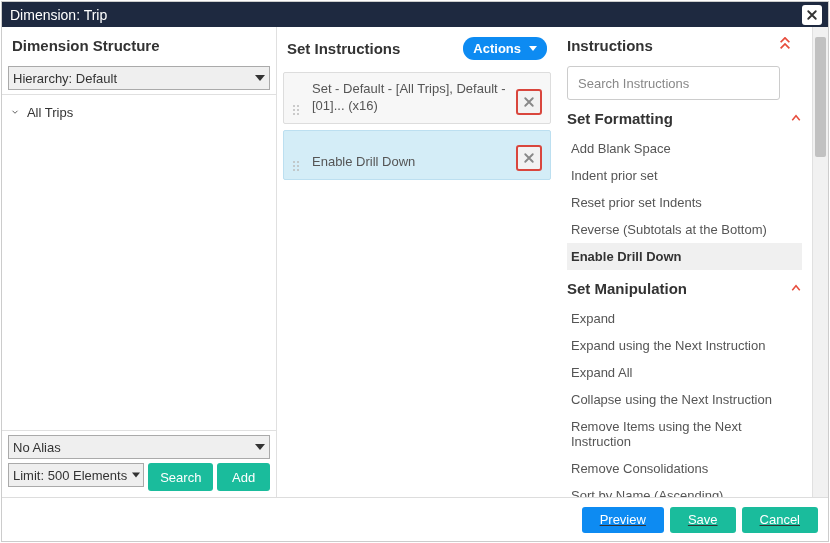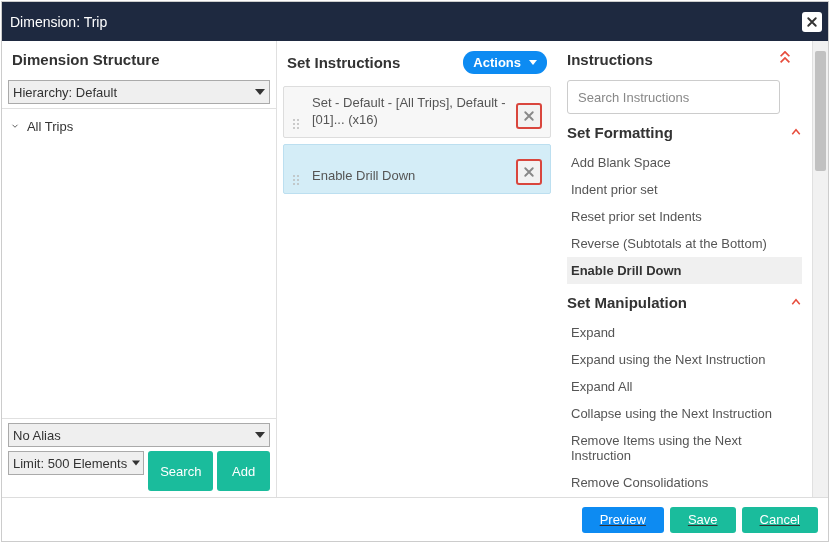--- a/index.html
+++ b/index.html
@@ -1,19 +1,19 @@
 <!DOCTYPE html>
 <html><head>
 <meta charset="utf-8">
 <style>
   * { box-sizing: border-box; margin: 0; padding: 0; }
   html, body { width: 830px; height: 543px; font-family: 'Segoe UI', Arial, sans-serif; font-size: 13px; color: #333; overflow: hidden; background: #fff; }
   .modal { width: 828px; height: 541px; margin: 1px; border: 1px solid #ccc; display: flex; flex-direction: column; position: relative; }
   
-  .titlebar { height: 39px; background: #1e2940; color: #fff; display: flex; align-items: center; padding: 0 6px 0 8px; font-size: 14px; }
+  .titlebar { height: 25px; background: #1e2940; color: #fff; display: flex; align-items: center; padding: 0 6px 0 8px; font-size: 14px; }
   .titlebar .title { flex: 1; }
   .titlebar .close-btn { width: 20px; height: 20px; background: #fff; border-radius: 3px; display: flex; align-items: center; justify-content: center; cursor: pointer; }
   .titlebar .close-btn svg { width: 12px; height: 12px; }
 
   
   .body { flex: 1; display: flex; overflow: hidden; }
   .scrollbar { width: 15px; background: #f1f1f1; position: relative; }
   .scrollbar .thumb { position: absolute; left: 2px; right: 2px; top: 10px; height: 120px; background: #c1c1c1; border-radius: 2px; }
 
   
@@ -32,21 +32,21 @@
   .tree { flex: 1; border-top: 1px solid #e0e0e0; padding: 6px 8px; font-size: 13px; }
   .tree-item { padding: 4px 0; }
   .left-bottom { padding: 4px 6px 6px 6px; border-top: 1px solid #e0e0e0; }
   .btn-row { display: flex; gap: 4px; margin-top: 4px; }
   .limit-sel { border: 1px solid #aaa; background: #efefef; height: 24px; font-size: 13px; padding: 0 16px 0 4px; display: inline-flex; align-items: center; position: relative; }
   .limit-sel::after { content: ""; position: absolute; right: 3px; top: 50%; transform: translateY(-50%); border-left: 4px solid transparent; border-right: 4px solid transparent; border-top: 5px solid #333; }
 
   .btn { border: none; border-radius: 3px; height: 26px; padding: 0 18px; color: #fff; font-size: 13px; cursor: pointer; display: inline-flex; align-items: center; justify-content: center; }
   .btn.green { background: #1abc9c; }
   .btn.bluedark { background: #0d8bf2; }
-  .btn.small { height: 40px; padding: 0 12px; }
+  .btn.small { height: 28px; padding: 0 12px; }
 
   
   .actions-btn { background: #0d8bf2; color: #fff; border-radius: 11px; padding: 4px 10px; font-size: 13px; display: inline-flex; align-items: center; gap: 4px; cursor: pointer; }
   .instr-list { padding: 4px 6px 0 6px; }
   .instr-row { display: flex; align-items: flex-end; border: 1px solid #ddd; border-radius: 2px; margin-bottom: 6px; min-height: 50px; padding: 8px 8px 8px 6px; position: relative; }
   .instr-row.normal { background: #f7f7f7; }
   .instr-row.sel { background: #d4edf7; border-color: #bcdff0; }
   .grip { width: 12px; display: flex; flex-direction: column; gap: 2px; align-items: center; margin-right: 10px; }
   .grip span { width: 2px; height: 2px; background: #bbb; border-radius: 50%; display: inline-block; }
   .grip-row { display: flex; gap: 2px; }

